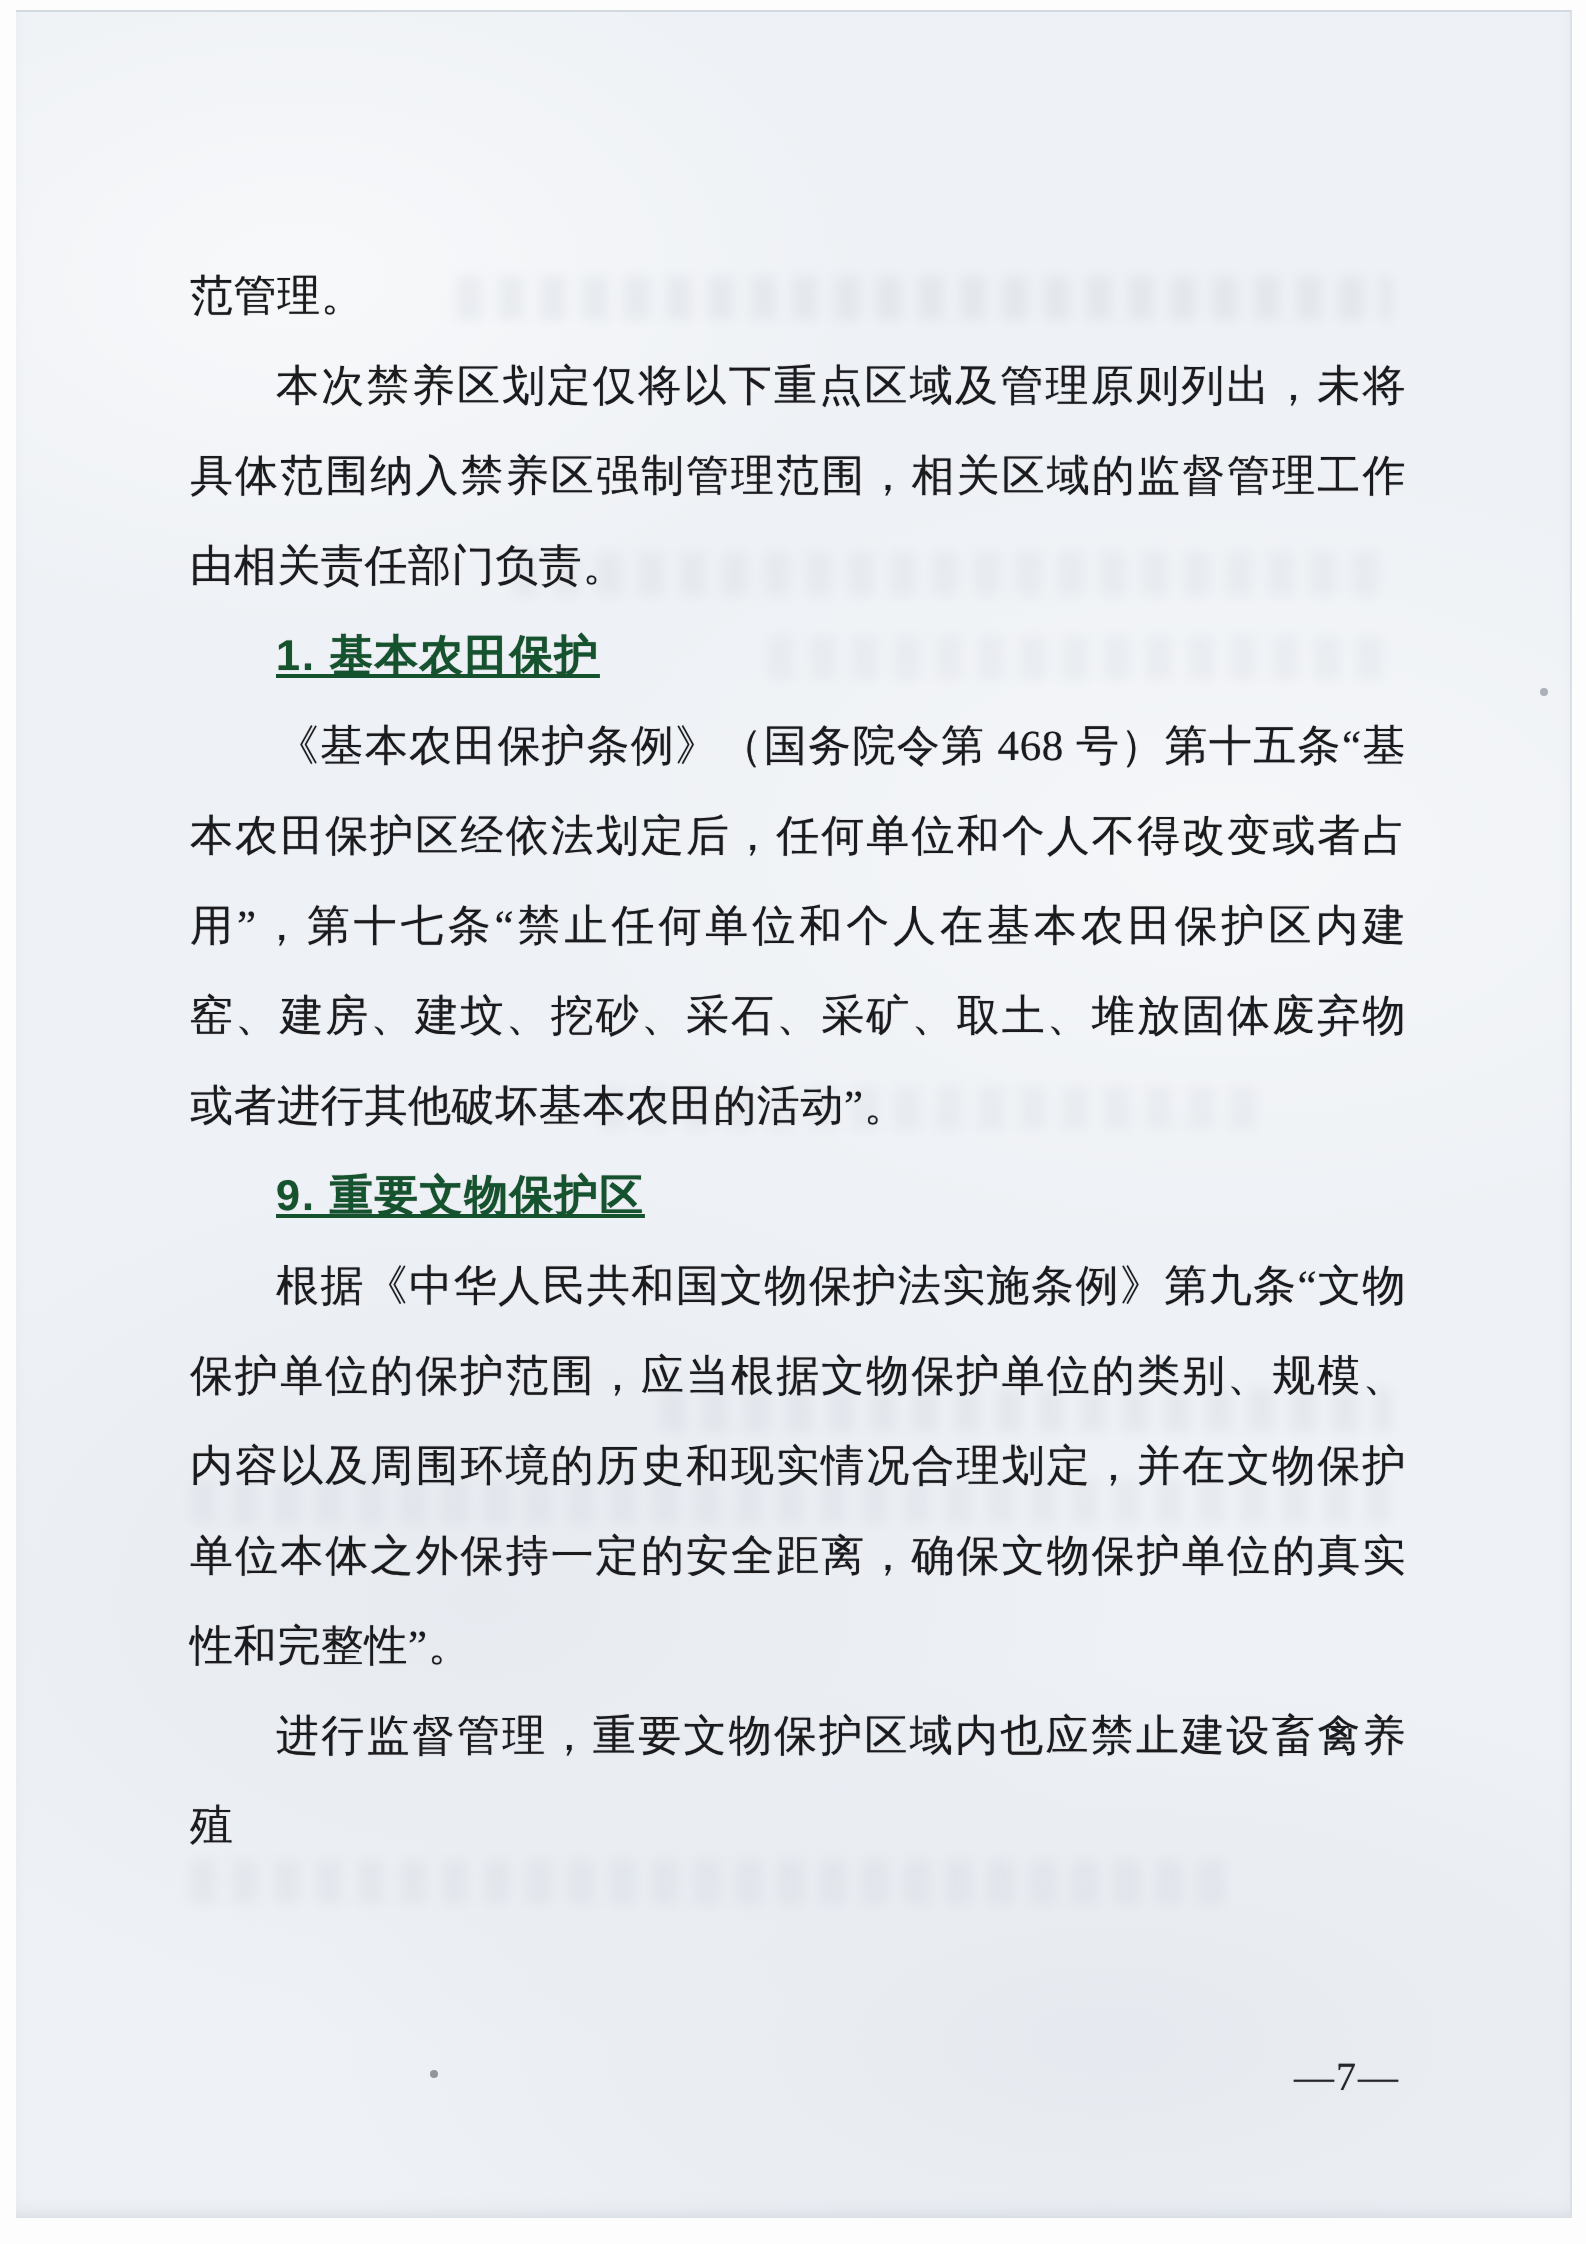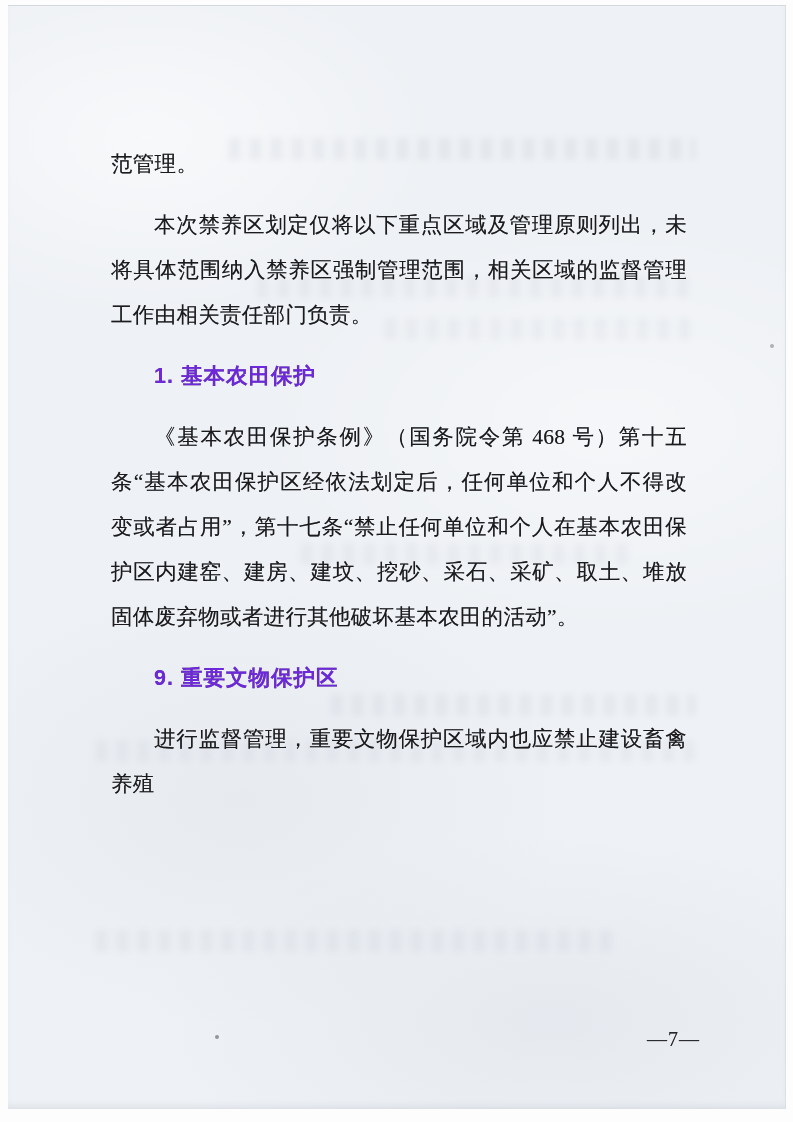--- a/index.html
+++ b/index.html
@@ -33,27 +33,28 @@
     position: absolute;
     left: 95px; top: 126px;
     width: 608px;
     color: #1b1b1d;
     font-size: 21.5px;
     line-height: 45px;
     text-align: justify;
     text-justify: inter-character;
     letter-spacing: 0.3px;
   }
-  .content p { margin: 16px; text-shadow: 0 0 .5px rgba(30,30,35,.55); }
+  .content p { margin: 0; text-shadow: 0 0 .5px rgba(30,30,35,.55); }
   .content p.indent { text-indent: 2em; }
   .content p.heading {
     font-family: "Liberation Sans", "DejaVu Sans", sans-serif;
     font-weight: 700;
-    color: #6d28d9;
+    color: #14532d;
     letter-spacing: 1px;
+    text-decoration: underline;
   }
 
   
   .page-number {
     position: absolute;
     top: 1028px; right: 93px;
     font-size: 20px;
     color: #26262a;
     letter-spacing: 1px;
     text-shadow: 0 0 .5px rgba(30,30,35,.5);
@@ -92,16 +93,17 @@
 <div class="ghost" style="left:95px; top:930px; width:520px; opacity:.11;"></div>
 <div class="speck" style="left:215px; top:1035px;"></div>
 <div class="speck" style="left:770px; top:344px; opacity:.5;"></div>
 
 <div class="content">
   <p>范管理。</p>
   <p class="indent">本次禁养区划定仅将以下重点区域及管理原则列出，未将具体范围纳入禁养区强制管理范围，相关区域的监督管理工作由相关责任部门负责。</p>
   <p class="indent heading">1. 基本农田保护</p>
   <p class="indent">《基本农田保护条例》（国务院令第 468 号）第十五条“基本农田保护区经依法划定后，任何单位和个人不得改变或者占用”，第十七条“禁止任何单位和个人在基本农田保护区内建窑、建房、建坟、挖砂、采石、采矿、取土、堆放固体废弃物或者进行其他破坏基本农田的活动”。</p>
   <p class="indent heading">9. 重要文物保护区</p>
+  <p class="indent">根据《中华人民共和国文物保护法实施条例》第九条“文物保护单位的保护范围，应当根据文物保护单位的类别、规模、内容以及周围环境的历史和现实情况合理划定，并在文物保护单位本体之外保持一定的安全距离，确保文物保护单位的真实性和完整性”。</p>
   <p class="indent">进行监督管理，重要文物保护区域内也应禁止建设畜禽养殖</p>
 </div>
 
 <div class="page-number">—7—</div>
 
 </body></html>

